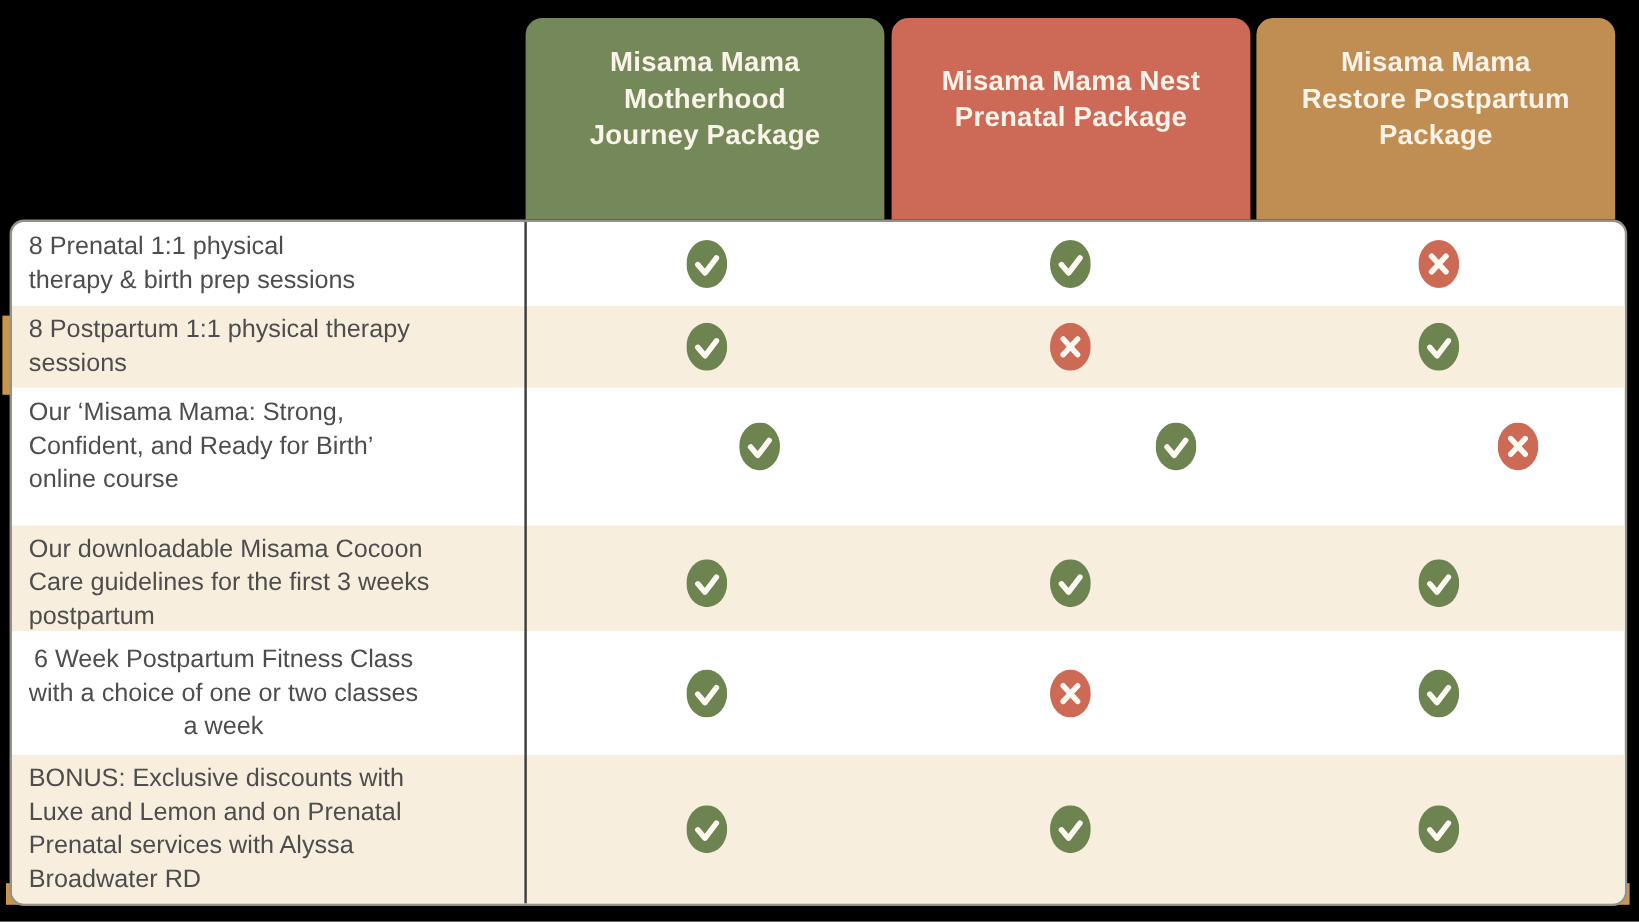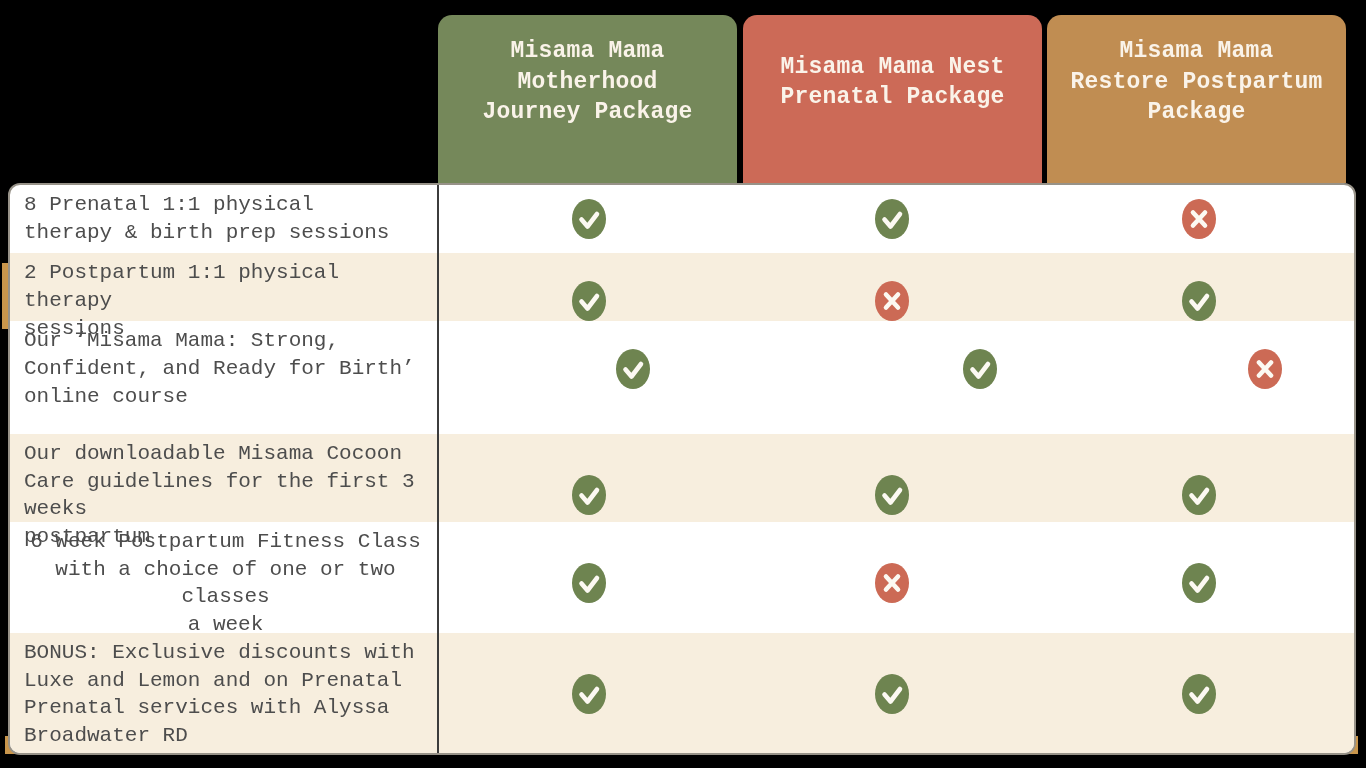--- a/index.html
+++ b/index.html
@@ -1,21 +1,21 @@
 <!DOCTYPE html>
 <html style="--page-bg: #000000; --cream: #F7EEDE; --ink: #4D4D4D; --gold: #C9964C; --divider: #3C3C3C; --border: #979288; --header-text: #FAF3E9;"><head>
 <meta charset="utf-8">
 <style>
   html,body{margin:0;padding:0;}
   body{
     width:1366px;height:768px;overflow:hidden;position:relative;
     background:var(--page-bg,#000);
     font-family:"Liberation Sans","DejaVu Sans",sans-serif;
   }
-  .stage{position:absolute;inset:0;width:1366px;height:556px;font-family:Liberation Mono, monospace;}
+  .stage{position:absolute;inset:0;width:1366px;height:556px;}
 
   
   .gold-strip{position:absolute;left:2px;top:263px;width:8px;height:66px;background:var(--gold,#C9964C);z-index:0;}
   .gold-corner{position:absolute;width:16px;height:18px;background:var(--gold,#C9964C);z-index:0;}
   .gold-corner.bl{left:5px;top:736px;}
   .gold-corner.br{left:1342px;top:736px;}
 
   
   .colhead{
     position:absolute;top:15px;height:168px;z-index:3;
@@ -99,21 +99,21 @@
         </div>
       <div class="cell">
           <svg class="mark" width="34" height="40" viewBox="0 0 34 40">
             <ellipse cx="17" cy="20" rx="17" ry="20" fill="#CC6A55"></ellipse>
             <path d="M11 13.5 23 26.5 M23 13.5 11 26.5" fill="none" stroke="#FCF9F2" stroke-width="4.6" stroke-linecap="round"></path>
           </svg>
         </div>
     </div>
 
     <div class="row">
-      <div class="feature">2 Postpartum 1:1 physical therapy
+      <div class="feature">8 Postpartum 1:1 physical therapy
 sessions</div>
       <div class="cell">
           <svg class="mark" width="34" height="40" viewBox="0 0 34 40">
             <ellipse cx="17" cy="20" rx="17" ry="20" fill="#6E8450"></ellipse>
             <path d="M9.5 20.5l6 7 9.5-12.5" fill="none" stroke="#FCF9F2" stroke-width="4.6" stroke-linecap="round" stroke-linejoin="round"></path>
           </svg>
         </div>
       <div class="cell">
           <svg class="mark" width="34" height="40" viewBox="0 0 34 40">
             <ellipse cx="17" cy="20" rx="17" ry="20" fill="#CC6A55"></ellipse>

